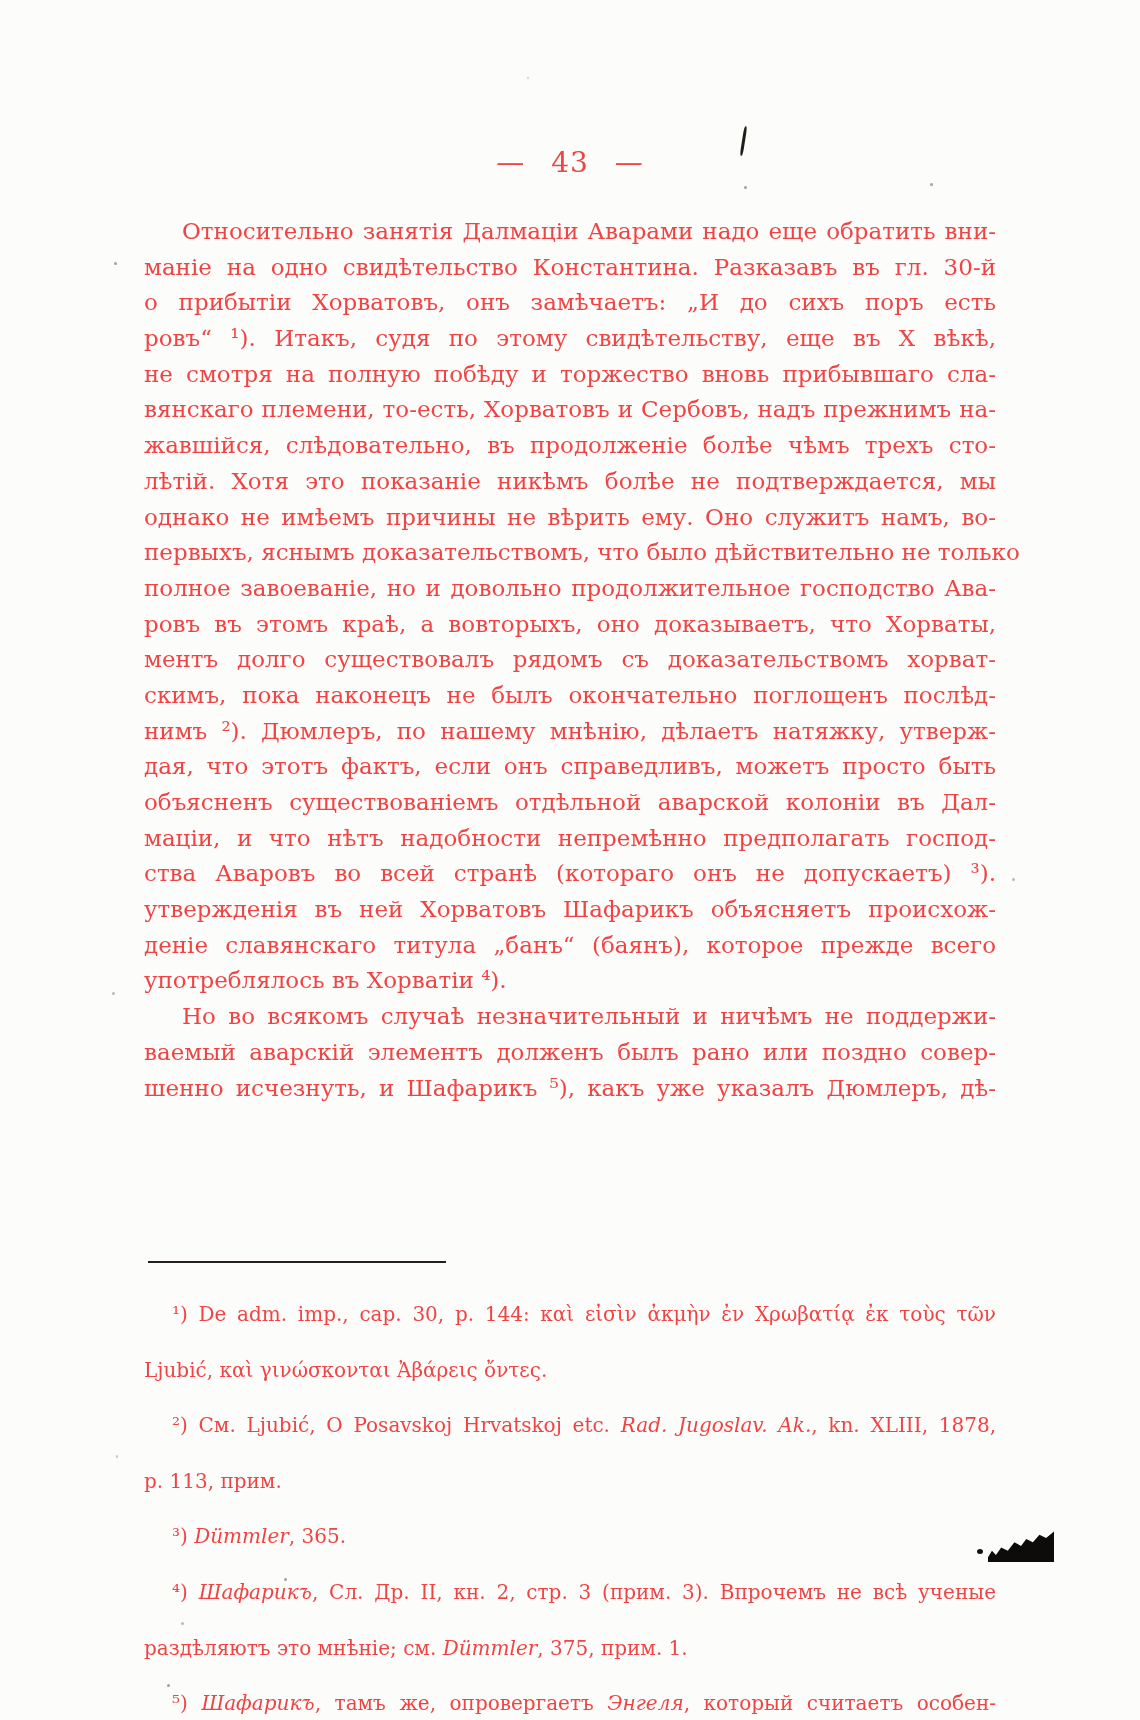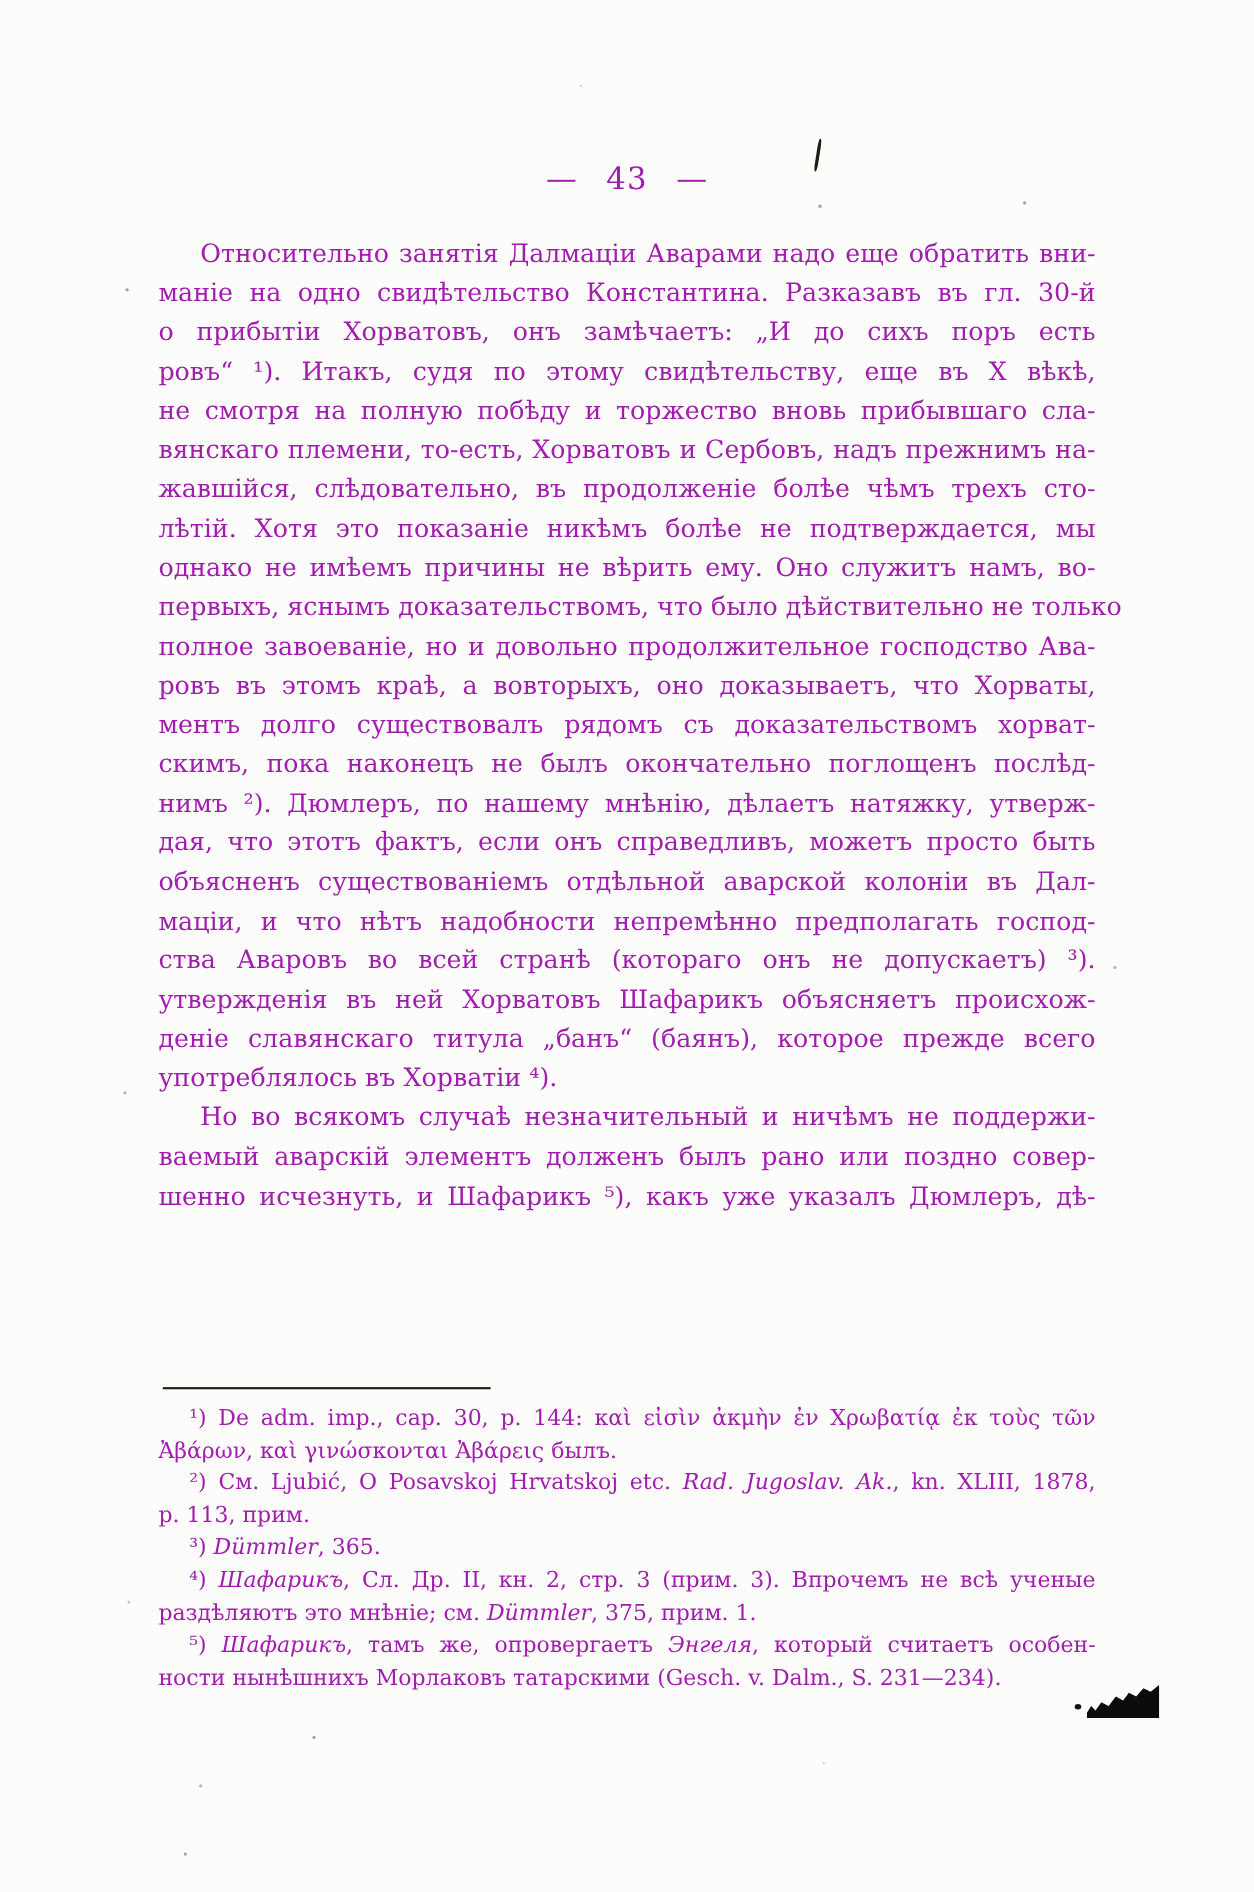--- a/index.html
+++ b/index.html
@@ -2,21 +2,21 @@
 <html><head>
 <meta charset="utf-8">
 <style>
   html,body{margin:0;padding:0;}
   .page{
     position:relative;
     width:1140px;height:1720px;
     background:#fcfcfa;
     overflow:hidden;
     font-family:"DejaVu Serif","Liberation Serif",serif;
-    color:#a21caf;
+    color:#ef4444;
   }
   .page-number{
     position:absolute;
     left:144px;top:146px;width:852px;
     text-align:center;
     font-size:28px;
     word-spacing:16px;
     letter-spacing:1px;
   }
   .body-text{
@@ -42,20 +42,21 @@
     position:absolute;
     left:144px;top:1274px;width:852px;
     font-size:20px;
   }
   .fline{
     line-height:29.6px;
     height:29.6px;
     text-align:justify;
     text-align-last:left;
     white-space:nowrap;
+    margin-top:26px;
   }
   .fline.just{text-align-last:justify;}
   .fline.fn-indent{margin-left:28px;}
   .it{font-style:italic;}
   
   .slash-mark{
     position:absolute;left:742px;top:126px;width:3px;height:30px;
     background:#201c18;border-radius:40%/8px;
     transform:rotate(9deg);
   }
@@ -107,21 +108,21 @@
     <div class="bline para-end">употреблялось въ Хорватіи ⁴).</div>
     <div class="bline indent">Но во всякомъ случаѣ незначительный и ничѣмъ не поддержи-</div>
     <div class="bline">ваемый аварскій элементъ долженъ былъ рано или поздно совер-</div>
     <div class="bline">шенно исчезнуть, и Шафарикъ ⁵), какъ уже указалъ Дюмлеръ, дѣ-</div>
   </div>
 
   <div class="fn-rule"></div>
 
   <div class="footnotes">
     <div class="fline just fn-indent">¹) De adm. imp., cap. 30, p. 144: καὶ εἰσὶν ἀκμὴν ἐν Χρωβατίᾳ ἐκ τοὺς τῶν</div>
-    <div class="fline">Ἀβάρων, καὶ γινώσκονται Ἀβάρεις былъ.</div>
+    <div class="fline">Ljubić, καὶ γινώσκονται Ἀβάρεις ὄντες.</div>
 
     <div class="fline just fn-indent"><span>²) См. Ljubić, O Posavskoj Hrvatskoj etc. </span><span class="it">Rad. Jugoslav. Ak.</span><span>, kn. XLIII, 1878,</span></div>
     <div class="fline">p. 113, прим.</div>
 
     <div class="fline fn-indent"><span>³) </span><span class="it">Dümmler</span><span>, 365.</span></div>
 
     <div class="fline just fn-indent"><span>⁴) </span><span class="it">Шафарикъ</span><span>, Сл. Др. II, кн. 2, стр. 3 (прим. 3). Впрочемъ не всѣ ученые</span></div>
     <div class="fline"><span>раздѣляютъ это мнѣніе; см. </span><span class="it">Dümmler</span><span>, 375, прим. 1.</span></div>
 
     <div class="fline just fn-indent"><span>⁵) </span><span class="it">Шафарикъ</span><span>, тамъ же, опровергаетъ </span><span class="it">Энгеля</span><span>, который считаетъ особен-</span></div>

